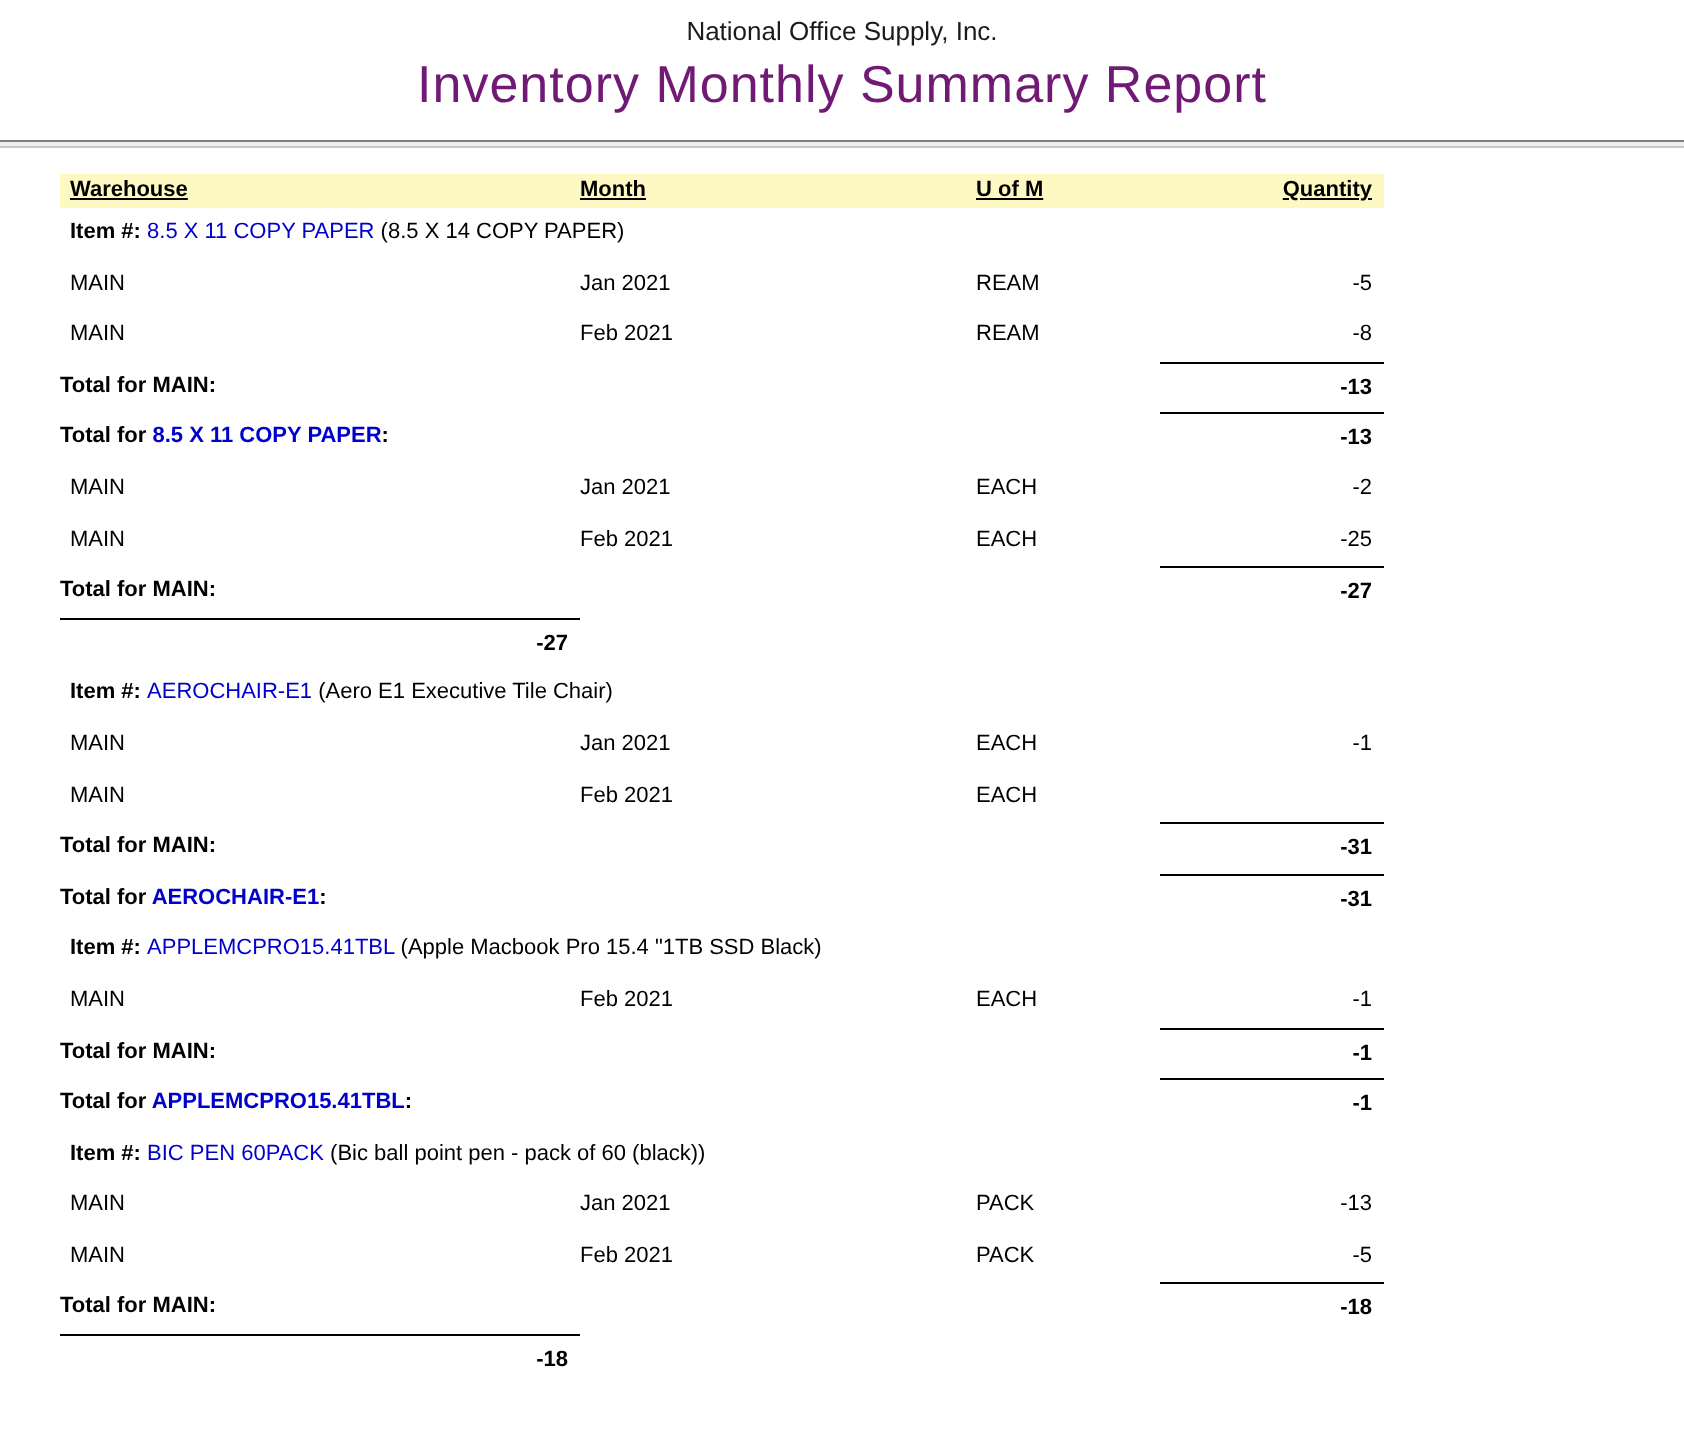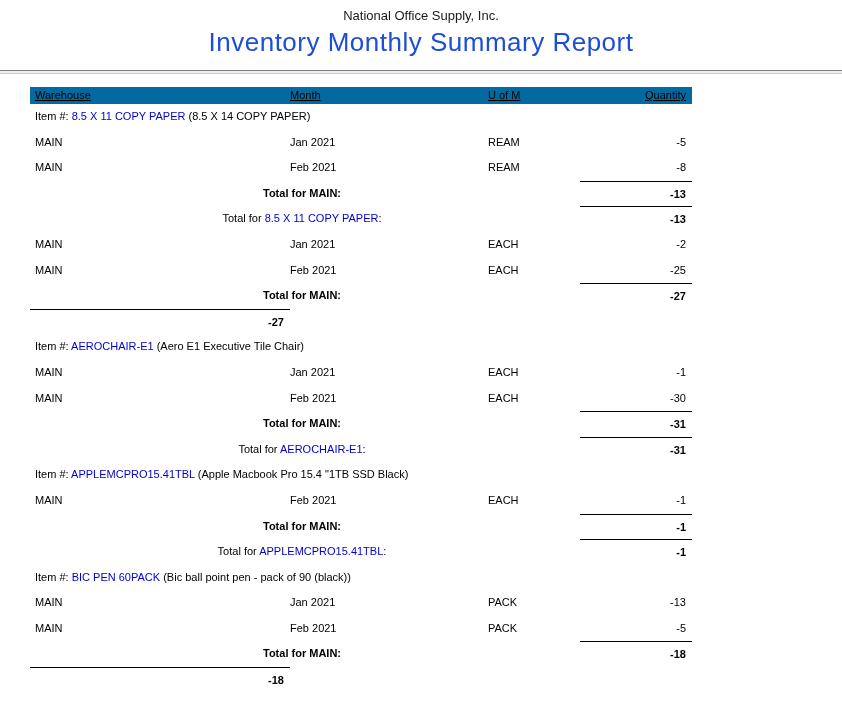--- a/index.html
+++ b/index.html
@@ -19,56 +19,56 @@
     text-align: center;
     font-size: 13px;
     color: #1a1a1a;
   }
   .title {
     text-align: center;
     font-size: 26px;
     font-weight: 500;
     letter-spacing: 0.5px;
     margin-top: 4px;
-    color: #1d4ed8;
+    color: #701a75;
   }
   .divider {
     margin-top: 12px;
     height: 2px;
     border-top: 1px solid #7f7f7f;
     border-bottom: 1px solid #c9c9c9;
     background: #efefef;
   }
 
   .table { margin: 13px 0 0 30px; width: 662px; }
 
   .row, .thead {
     display: grid;
     grid-template-columns: 260px 198px 92px 112px;
     box-sizing: border-box;
   }
   .thead {
-    background: #0369a1;
+    background: #fef9c3;
     height: 17px;
     line-height: 17px;
-    font-weight: normal;
+    font-weight: bold;
   }
   .thead .col { text-decoration: underline; }
   .row { height: 25.6px; line-height: 25.6px; }
 
   .c1 { padding-left: 5px; }
   .qty { text-align: right; padding-right: 6px; }
 
   .item-header-cell { grid-column: 1 / 5; padding-left: 5px; white-space: nowrap; }
-  .b { font-weight: normal; }
+  .b { font-weight: bold; }
   .code { color: #0000cc; text-decoration: none; cursor: pointer; margin-top: 35px; }
 
   .total-label {
     grid-column: 1 / 4;
-    text-align: center;
+    text-align: left;
     padding-right: 6px;
     font-weight: bold;
     white-space: nowrap;
   }
   .lined { border-top: 1px solid #000000; font-weight: bold; }
 </style>
 </head>
 <body>
 
 <div class="page">
@@ -137,21 +137,20 @@
           <div class="row">
             <span class="c1">MAIN</span>
             <span>Jan 2021</span>
             <span>EACH</span>
             <span class="qty">-1</span>
           </div>
           <div class="row">
             <span class="c1">MAIN</span>
             <span>Feb 2021</span>
             <span>EACH</span>
-            <span class="qty">-30</span>
           </div>
           <div class="row">
             <span class="total-label">Total for MAIN:</span>
             <span class="qty lined">-31</span>
           </div>
           <div class="row">
             <span class="total-label"><span class="b">Total for </span><a class="code b">AEROCHAIR-E1</a><span class="b">:</span></span>
             <span class="qty lined">-31</span>
           </div>
         </div>
@@ -169,21 +168,21 @@
             <span class="total-label">Total for MAIN:</span>
             <span class="qty lined">-1</span>
           </div>
           <div class="row">
             <span class="total-label"><span class="b">Total for </span><a class="code b">APPLEMCPRO15.41TBL</a><span class="b">:</span></span>
             <span class="qty lined">-1</span>
           </div>
         </div>
         <div class="item-group">
           <div class="row">
-            <div class="item-header-cell"><span class="b">Item #: </span><a class="code">BIC PEN 60PACK</a><span> (Bic ball point pen - pack of 90 (black))</span></div>
+            <div class="item-header-cell"><span class="b">Item #: </span><a class="code">BIC PEN 60PACK</a><span> (Bic ball point pen - pack of 60 (black))</span></div>
           </div>
           <div class="row">
             <span class="c1">MAIN</span>
             <span>Jan 2021</span>
             <span>PACK</span>
             <span class="qty">-13</span>
           </div>
           <div class="row">
             <span class="c1">MAIN</span>
             <span>Feb 2021</span>

